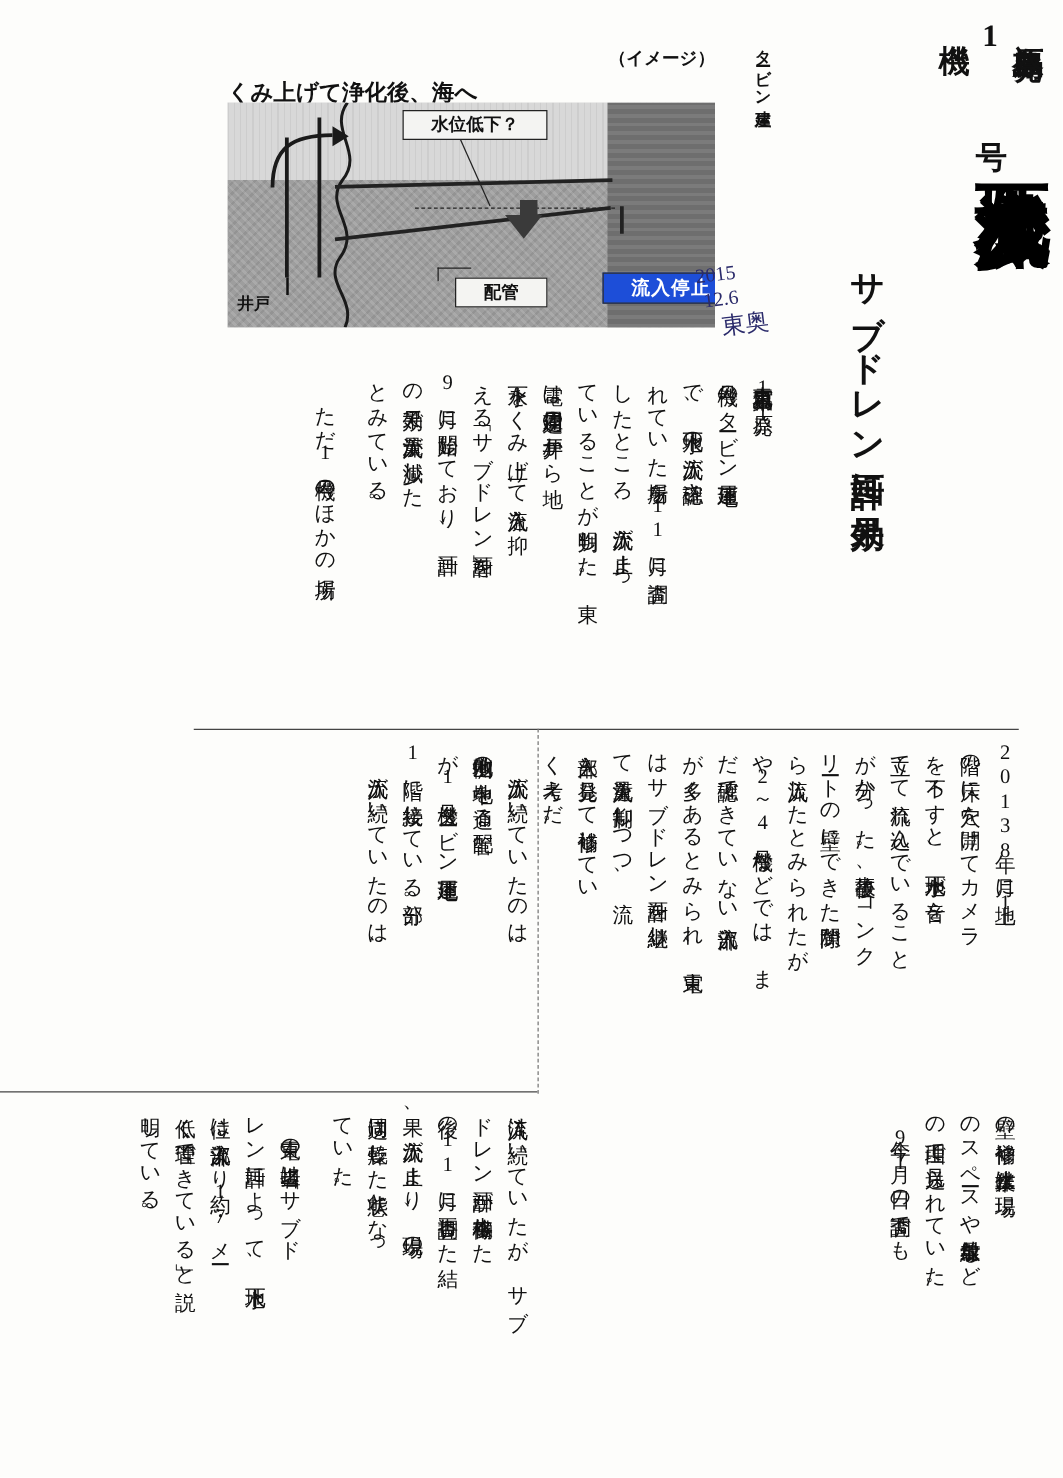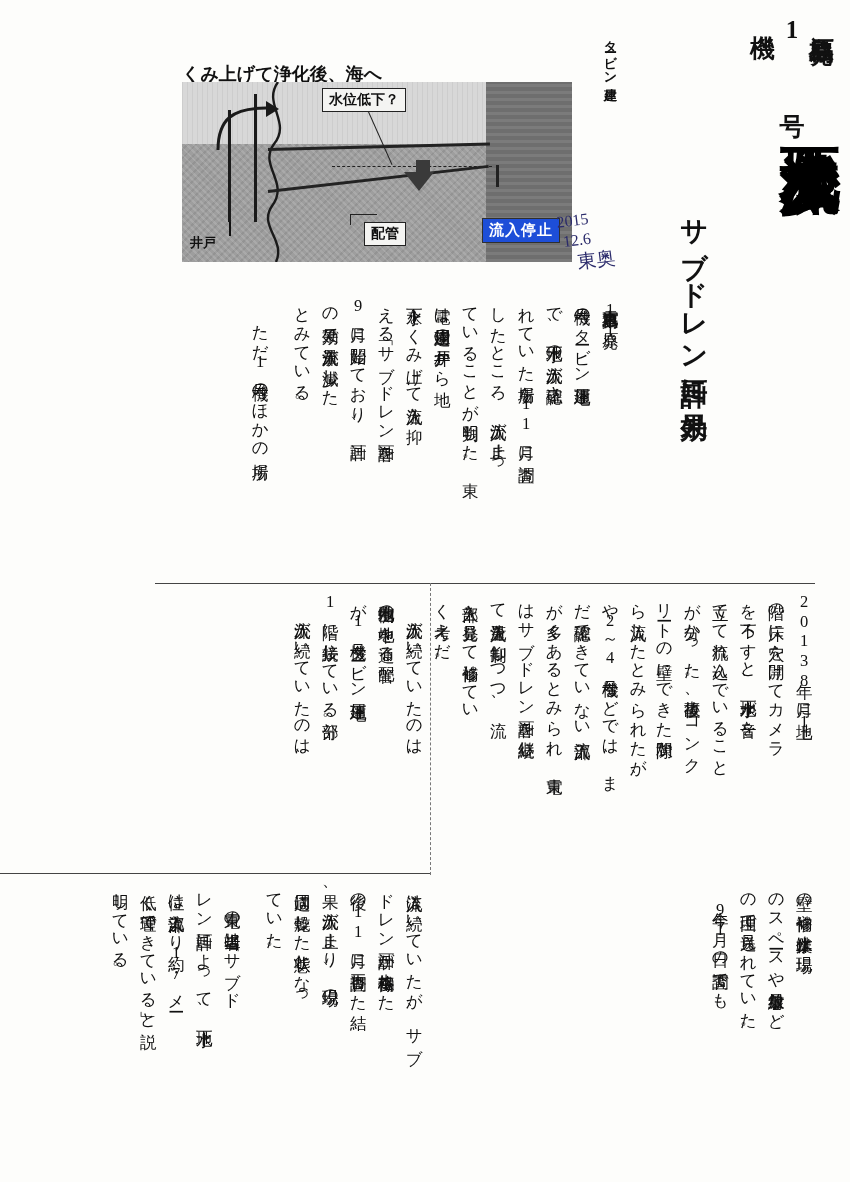--- a/index.html
+++ b/index.html
@@ -219,21 +219,21 @@
     width: 14px;
     height: 14px;
     background: #3a3a3a;
   }
   .label-box {
     position: absolute;
     background: #f4f4f2;
     border: 1.6px solid #222;
     font-size: 14px;
     font-weight: bold;
-    padding: 2px 6px;
+    padding: 2px 22px;
     color: #111;
     white-space: nowrap;
   }
   .label-wl { left: 140px; top: 6px; }
   .leader-wl {
     position: absolute;
     left: 186px; top: 30px;
     width: 52px; height: 58px;
     border-left: 1.4px solid #222;
     transform: rotate(-24deg);
@@ -337,20 +337,21 @@
   .blockA { top: 296px; height: 272px; }
   .blockB { top: 592px; height: 272px; }
   .blockC { top: 882px; height: 280px; }
 </style>
 </head>
 <body>
 
 <div class="page">
 
   <div class="figure">
+    <div class="fig-caption-sub">（イメージ）</div>
     <div class="fig-note-left">くみ上げて浄化後、海へ</div>
     <div class="fig-vert-label">タービン建屋</div>
 
     <div class="fig-box">
       <div class="sky-tex"></div>
       <div class="ground">
         <div class="ground-tex"></div>
       </div>
       <div class="bldg">
         <div class="bldg-tex"></div>

